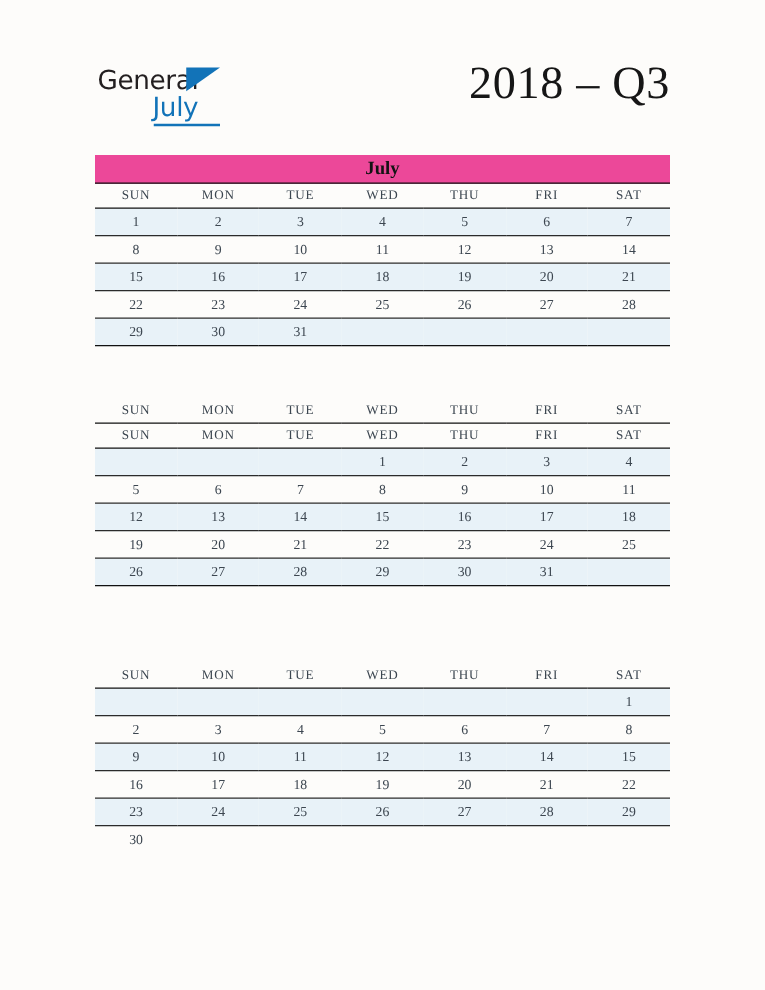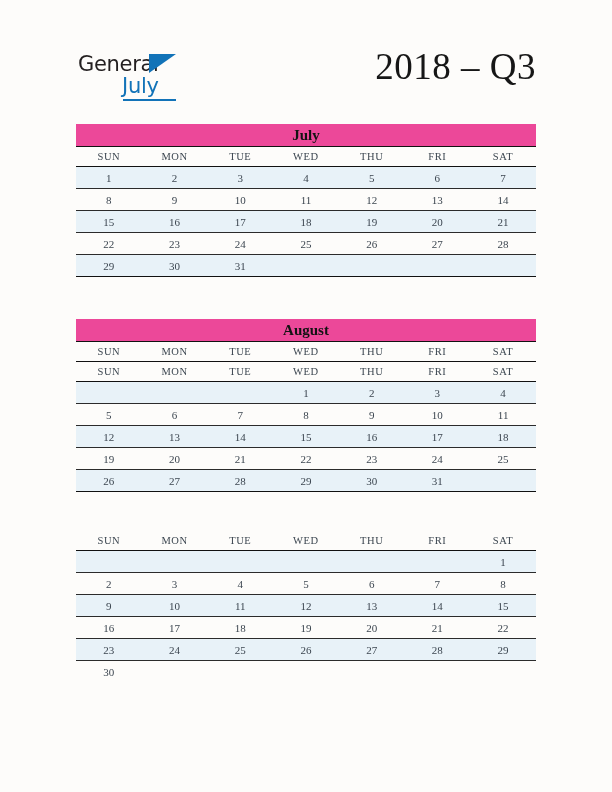--- a/index.html
+++ b/index.html
@@ -214,21 +214,20 @@
           <td></td>
           <td></td>
           <td></td>
           <td></td>
         </tr>
       </tbody>
   </table>
 </div>
 
 <div class="month-block" id="month-1">
-  <div class="month-title">August</div>
   <table class="cal">
     <thead>
         <tr>
           <th>SUN</th>
           <th>MON</th>
           <th>TUE</th>
           <th>WED</th>
           <th>THU</th>
           <th>FRI</th>
           <th>SAT</th>

